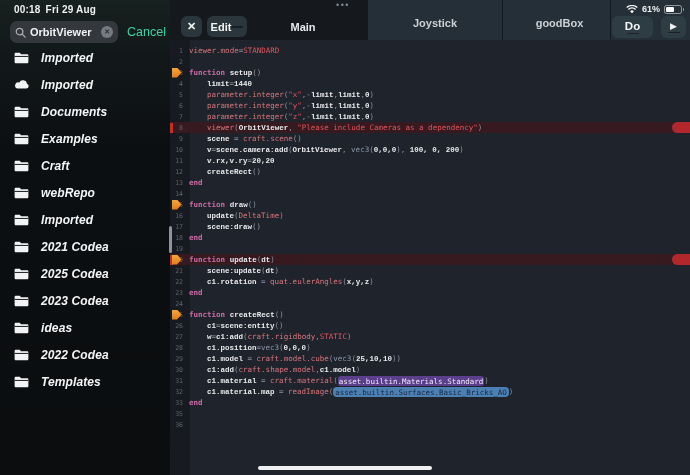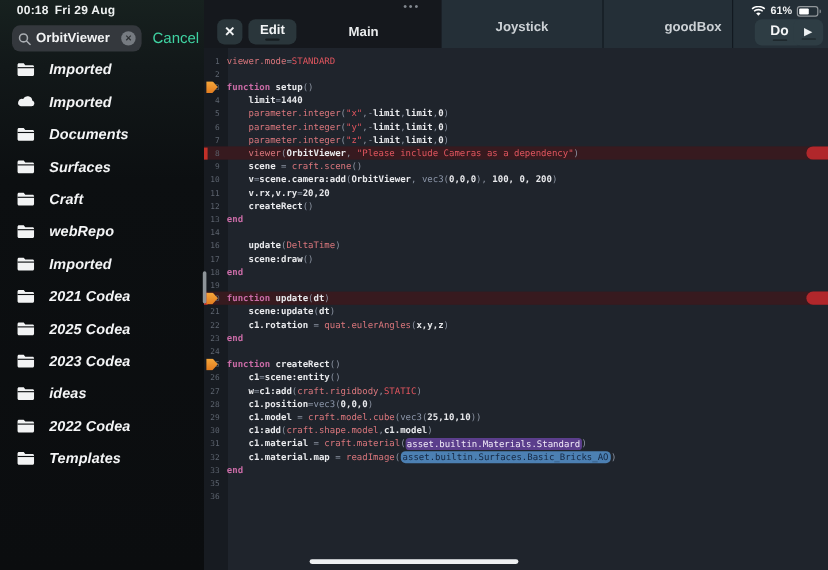--- a/index.html
+++ b/index.html
@@ -26,48 +26,48 @@
   .sidebar-scrollbar { position:absolute; left:169px; top:226px; width:3px; height:27px; border-radius:2px; background:#8e9499; z-index:6; }
 
   
   .editor { position:absolute; left:170px; top:0; width:520px; height:475px; background:#1f242c; overflow:hidden; }
   .ed-header { position:absolute; left:0; top:0; width:520px; height:40px; background:#15181d; z-index:2; }
   .tab-panel { position:absolute; left:198px; top:0; height:40px; width:322px; background:#242f37; }
   .tab-divider { position:absolute; top:0; width:1px; height:40px; background:#121920; }
   .close-btn { position:absolute; left:11px; top:16px; width:21px; height:21px; border-radius:6px; background:#2a363b;
     color:#f2f4f5; font-size:11px; font-weight:700; display:flex; align-items:center; justify-content:center; }
   .edit-btn { position:absolute; left:37px; top:16px; width:40px; height:21px; border-radius:6px; background:#2a363b;
-    color:#f2f4f5; font-size:11px; font-weight:600; display:flex; align-items:center; justify-content:center; flex-direction:column; }
+    color:#f2f4f5; font-size:11px; font-weight:600; display:flex; align-items:center; justify-content:center; flex-direction:row; }
   .key-underline { display:block; width:12px; height:1.5px; background:rgba(0,0,0,.45); border-radius:1px; margin-top:1px; }
   .main-tab-label { position:absolute; left:93px; top:21px; width:80px; text-align:center; color:#e9ebec; font-size:11px; font-weight:600; }
   .more-dots { position:absolute; left:153px; top:0px; width:40px; text-align:center; color:#82888f; font-size:9px; letter-spacing:1.5px; }
   .tab { position:absolute; top:0; height:40px; display:flex; align-items:flex-end; justify-content:center; padding-bottom:11px;
     color:#ccd1d5; font-size:11px; font-weight:700; }
   .tab-joystick { left:198px; width:134px; }
-  .tab-goodbox { left:348px; width:108px;padding-left:11px; }
-  .do-btn { position:absolute; left:459px; top:16px; width:41px; height:22px; border-radius:6px; background:#2e3d44;
+  .tab-goodbox { left:330px; width:108px;padding-left:11px; }
+  .do-btn { position:absolute; left:442px; top:16px; width:41px; height:22px; border-radius:6px; background:#2e3d44;
     color:#f4f6f7; font-size:11.5px; font-weight:600; display:flex; flex-direction:column; align-items:center; justify-content:center; }
   .play-btn { position:absolute; left:491px; top:16px; width:25px; height:22px; border-radius:6px; background:#2e3d44;
     color:#eef2f3; font-size:9px; display:flex; flex-direction:column; align-items:center; justify-content:center; }
   .status-right { position:absolute; right:8px; top:3px; height:12px; display:flex; align-items:center; gap:4px; color:#f0f2f3; }
   .batt-pct { font-size:9px; font-weight:600; }
   .battery { width:18px; height:9px; border:1px solid rgba(255,255,255,.5); border-radius:2.5px; position:relative; padding:1px; }
   .battery .fill { display:block; height:100%; width:60%; background:#fff; border-radius:1px; }
   .battery:after { content:""; position:absolute; right:-3px; top:2.5px; width:1.5px; height:3px; background:rgba(255,255,255,.5); border-radius:0 1px 1px 0; }
 
   
   .code-area { position:absolute; left:0; top:40px; width:520px; height:435px; background:#1f242c; overflow:hidden; }
   .gutter-strip { position:absolute; left:0; top:0; width:20px; height:435px; background:#171b21; }
   .code-lines { position:absolute; left:0; top:5px; width:520px; }
   .code-row { position:relative; height:11px; display:flex; align-items:center; width:520px; }
   .code-row.err { background:#371a1f; }
   .lnum { width:17px; padding-right:4px; text-align:right; flex:0 0 auto;
     font-family:"DejaVu Sans Mono", monospace; font-size:6.5px; color:#5c636e; }
   .ctext { font-family:"DejaVu Sans Mono", monospace; font-size:7.5px; white-space:pre; margin-left:2px; letter-spacing:0; }
-  .tk-p { color:#e8e9ec; font-weight:700; }
+  .tk-p { color:#e8e9ec; font-weight:700;font-family:Liberation Mono, monospace; }
   .tk-k { color:var(--keyword,#c96ba6); font-weight:700; }
   .tk-b { color:var(--builtin,#d9767c); }
   .tk-s { color:var(--string,#e0555e); }
   .tk-o { color:#8a92a0; }
   .tk-t { color:#8b95a8; }
   .tk-hp { background:var(--selection_purple,#5b3e8c); color:#f0eaf8; border-radius:3px; padding:0.5px 1px; }
   .tk-hb { background:var(--selection_blue,#4c80b3); color:#152742; border-radius:4px; padding:0.5px 2px; }
   .fn-arrow { position:absolute; left:1.5px; top:0.5px; width:10px; height:10px;
     background:linear-gradient(180deg,#f5a63a,#e27a1e); clip-path:polygon(0 0,55% 0,100% 50%,55% 100%,0 100%); z-index:2; }
   .err-bar { position:absolute; left:0; top:0.5px; bottom:0.5px; width:2.5px; background:#c23028; z-index:1; }
@@ -125,21 +125,21 @@
           </span>
           <span class="f-label">Documents</span>
         </div>
         <div class="folder-item">
           <span class="f-icon">
             <svg width="15" height="12" viewBox="0 0 24 19">
               <path fill="#f2f3f4" d="M1 3c0-1.1.9-2 2-2h6.2l2.1 2.6H21c1.1 0 2 .9 2 2V16c0 1.1-.9 2-2 2H3c-1.1 0-2-.9-2-2V3z"></path>
               <rect x="1" y="6.2" width="22" height="1.5" fill="#0c0f11"></rect>
             </svg>
           </span>
-          <span class="f-label">Surfaces</span>
+          <span class="f-label">Examples</span>
         </div>
         <div class="folder-item">
           <span class="f-icon">
             <svg width="15" height="12" viewBox="0 0 24 19">
               <path fill="#f2f3f4" d="M1 3c0-1.1.9-2 2-2h6.2l2.1 2.6H21c1.1 0 2 .9 2 2V16c0 1.1-.9 2-2 2H3c-1.1 0-2-.9-2-2V3z"></path>
               <rect x="1" y="6.2" width="22" height="1.5" fill="#0c0f11"></rect>
             </svg>
           </span>
           <span class="f-label">Craft</span>
         </div>
@@ -316,20 +316,25 @@
           </div>
           <div class="code-row">
             <span class="lnum">13</span>
             <span class="ctext"><span class="tk-k">end</span></span>
           </div>
           <div class="code-row">
             <span class="lnum">14</span>
             <span class="ctext"></span>
           </div>
           <div class="code-row">
+            <span class="fn-arrow"></span>
+            <span class="lnum">15</span>
+            <span class="ctext"><span class="tk-k">function </span><span class="tk-p">draw</span><span class="tk-o">()</span></span>
+          </div>
+          <div class="code-row">
             <span class="lnum">16</span>
             <span class="ctext"><span class="tk-p">    update</span><span class="tk-o">(</span><span class="tk-b">DeltaTime</span><span class="tk-o">)</span></span>
           </div>
           <div class="code-row">
             <span class="lnum">17</span>
             <span class="ctext"><span class="tk-p">    scene:draw</span><span class="tk-o">()</span></span>
           </div>
           <div class="code-row">
             <span class="lnum">18</span>
             <span class="ctext"><span class="tk-k">end</span></span>

